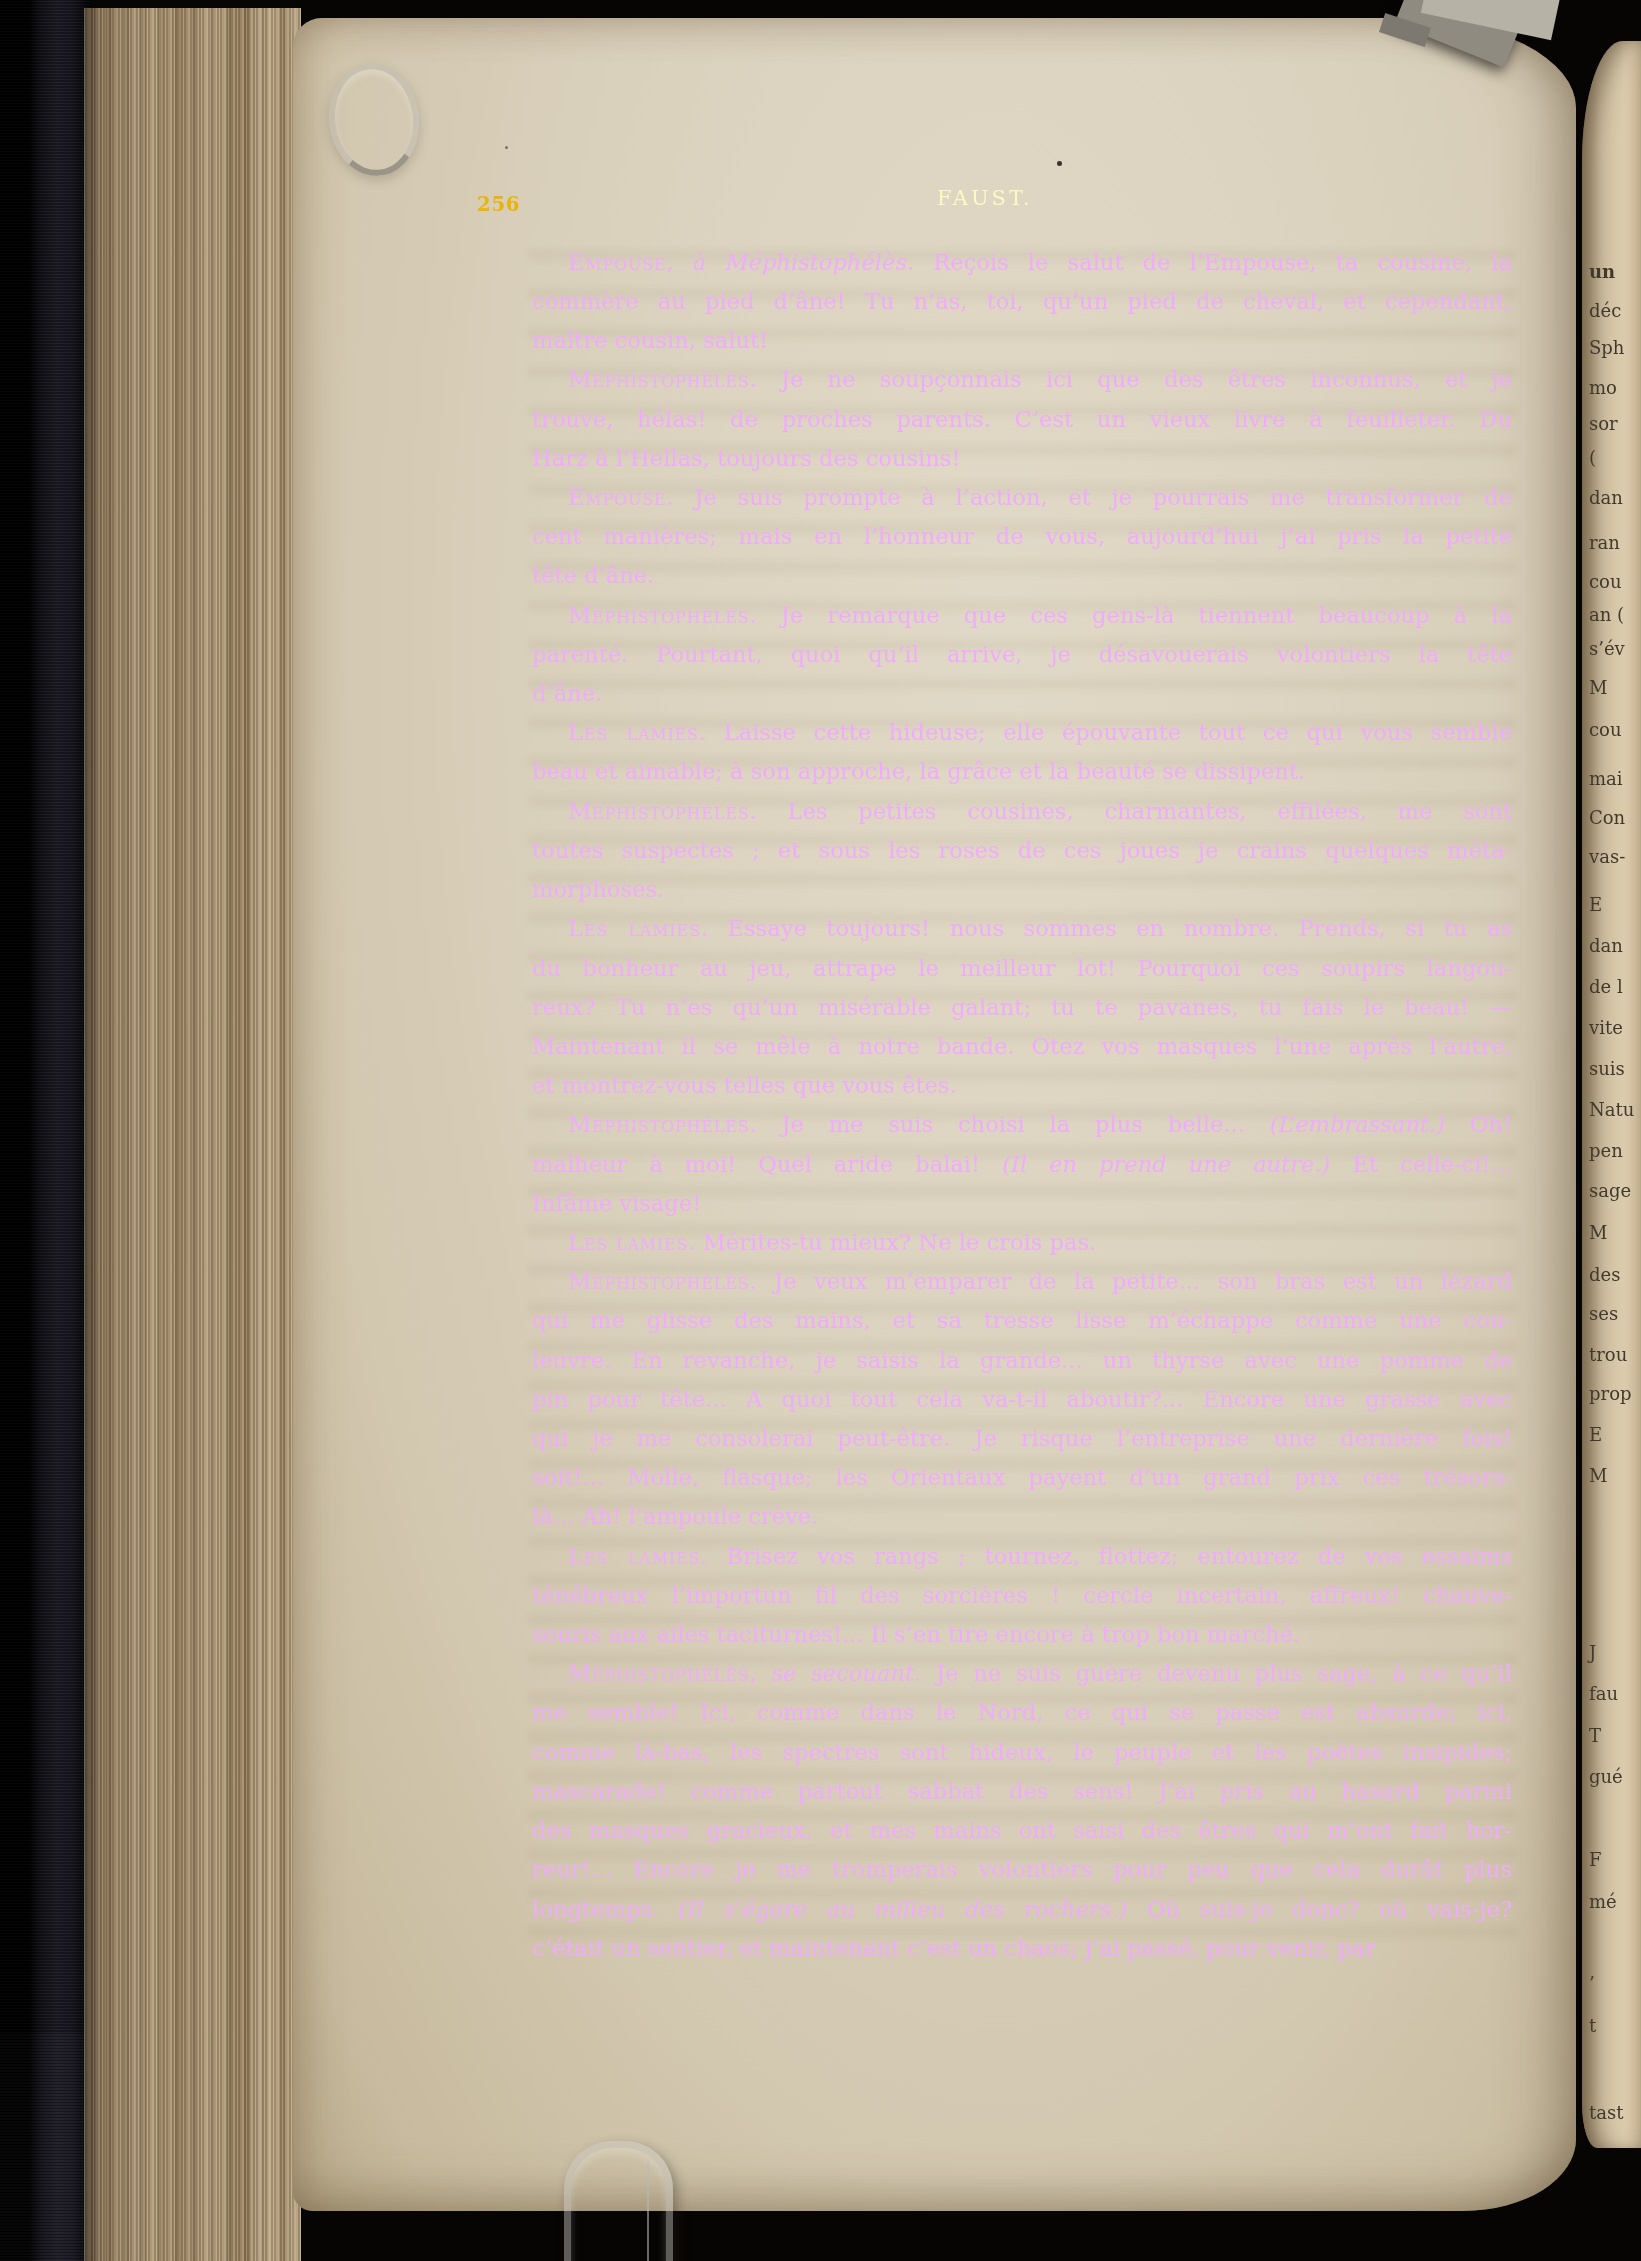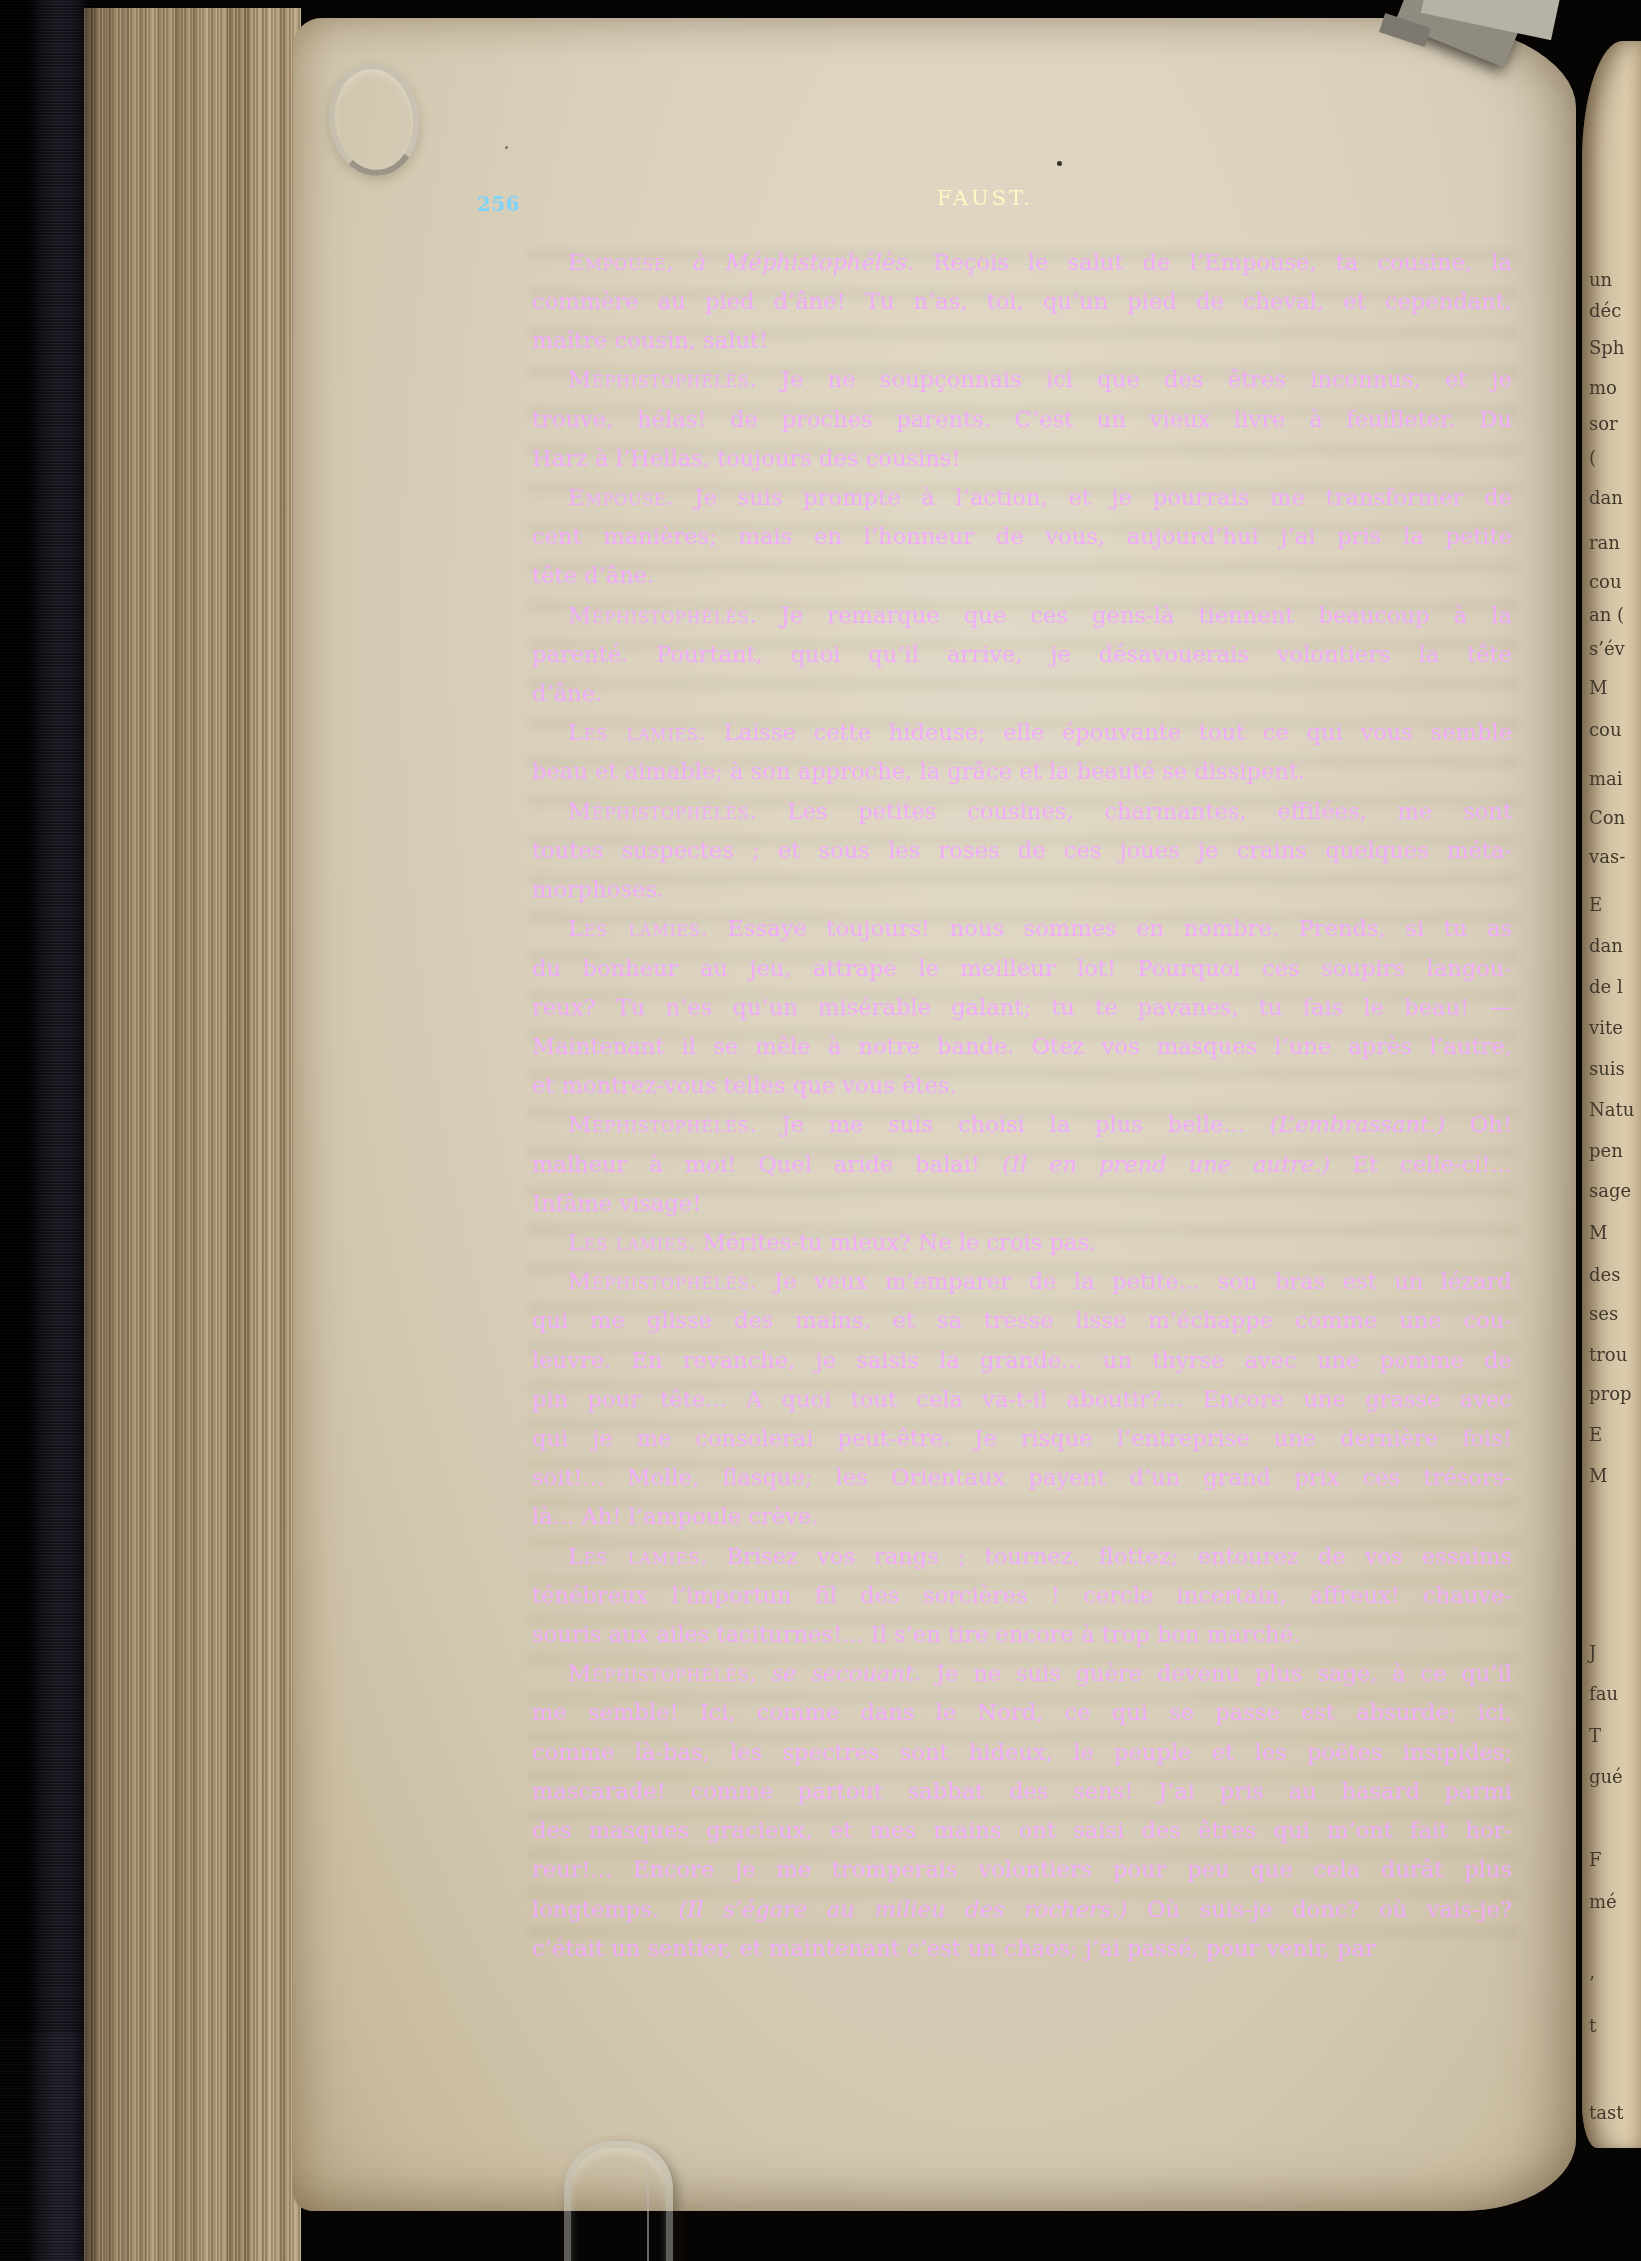--- a/index.html
+++ b/index.html
@@ -29,21 +29,21 @@
   #ghost{position:absolute;left:528px;top:249px;width:989px;height:1712px;
     background:repeating-linear-gradient(180deg,rgba(112,96,70,0.09) 0 12px,rgba(112,96,70,0) 12px 39px);
     filter:blur(3.8px);opacity:.75;}
 
   #right-page{position:absolute;left:1582px;top:41px;width:60px;height:2107px;
     border-radius:41px 0 0 15px / 121px 0 0 45px;
     background:linear-gradient(90deg,#b9a583 0,#d4c3a5 30%,#dbcbad 70%,#cdbb9a 100%);
     box-shadow:inset 19.6px 0 22.6px -9px rgba(58,44,26,0.55),inset -6px 0 13.6px -6px rgba(58,44,26,0.30);}
 
   
-  #page-number{position:absolute;left:477px;top:193px;font-size:19.6px;font-weight:bold;color:#7dd3fc;letter-spacing:0.8px;}
+  #page-number{position:absolute;left:477px;top:193px;font-size:19.6px;font-weight:bold;color:#eab308;letter-spacing:0.8px;}
   #running-header{position:absolute;left:937px;top:186px;font-size:21px;color:#fef9c3;letter-spacing:3px;}
 
   .line{position:absolute;left:532px;width:980px;height:39px;font-size:22.6px;line-height:39px;color:#f0abfc;
         text-align:justify;text-align-last:justify;white-space:normal;}
   .line.end{text-align-last:left;}
   .line.ind{padding-left:36px;width:944px;}
   .sc{font-variant:small-caps;letter-spacing:0.8px;}
   .it{font-style:italic;}
 
   .frag{position:absolute;left:1589px;font-size:18px;color:#413a2c;line-height:18px;white-space:nowrap;}
@@ -121,21 +121,21 @@
       <div class="line" style="top: 1733px;"><span>comme là-bas, les spectres sont hideux, le peuple et les poëtes insipides;</span></div>
       <div class="line" style="top: 1772px;"><span>mascarade! comme partout sabbat des sens! J’ai pris au hasard parmi</span></div>
       <div class="line" style="top: 1811px;"><span>des masques gracieux, et mes mains ont saisi des êtres qui m’ont fait hor-</span></div>
       <div class="line" style="top: 1850px;"><span>reur!... Encore je me tromperais volontiers pour peu que cela durât plus</span></div>
       <div class="line" style="top: 1890px;"><span>longtemps. </span><span class="it">(Il s’égare au milieu des rochers.)</span><span> Où suis-je donc? où vais-je?</span></div>
       <div class="line end" style="top: 1929px;"><span>c’était un sentier, et maintenant c’est un chaos; j’ai passé, pour venir, par</span></div>
     </div>
 
   <div id="right-page"></div>
   <div id="fragments">
-      <div class="frag" style="top: 271px;">un</div>
+      <div class="frag" style="top: 263px; font-weight: bold;">un</div>
       <div class="frag" style="top: 302px;">déc</div>
       <div class="frag" style="top: 339px;">Sph</div>
       <div class="frag" style="top: 379px;">mo</div>
       <div class="frag" style="top: 415px;">sor</div>
       <div class="frag" style="top: 449px;">(</div>
       <div class="frag" style="top: 489px;">dan</div>
       <div class="frag" style="top: 534px;">ran</div>
       <div class="frag" style="top: 573px;">cou</div>
       <div class="frag" style="top: 606px;">an (</div>
       <div class="frag" style="top: 640px;">s’év</div>

